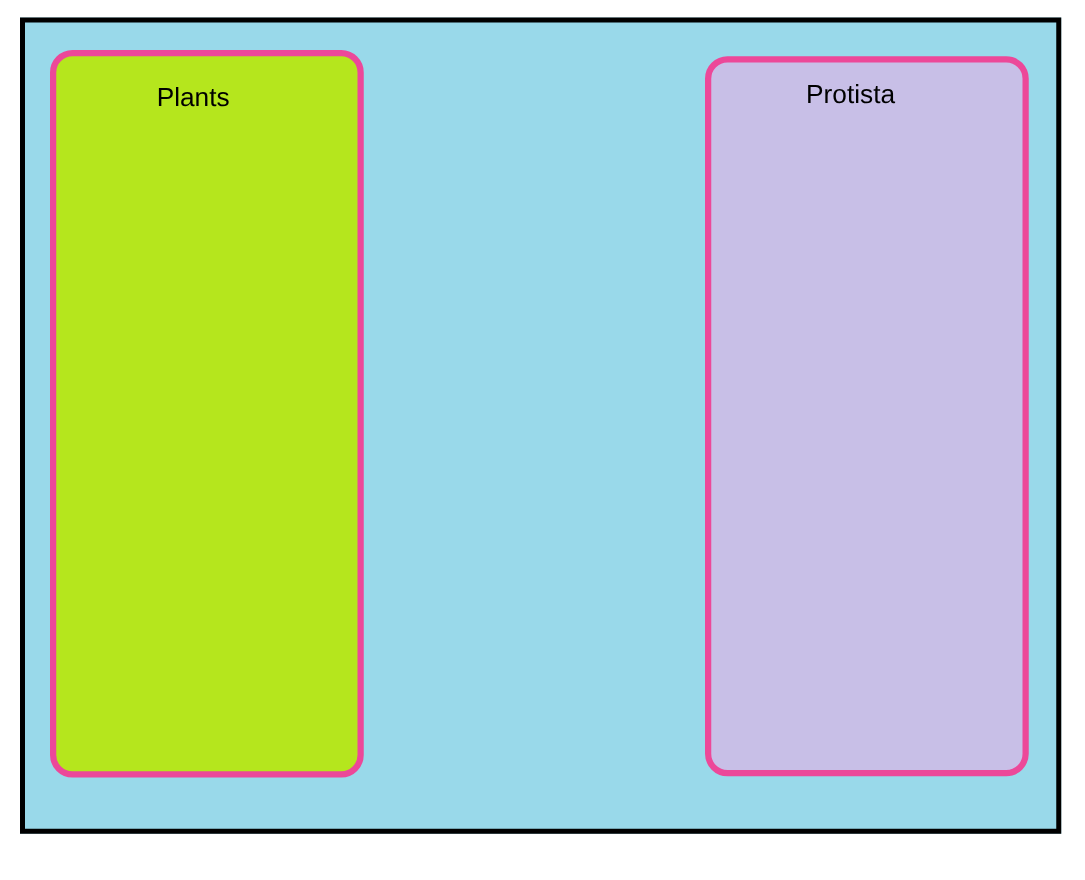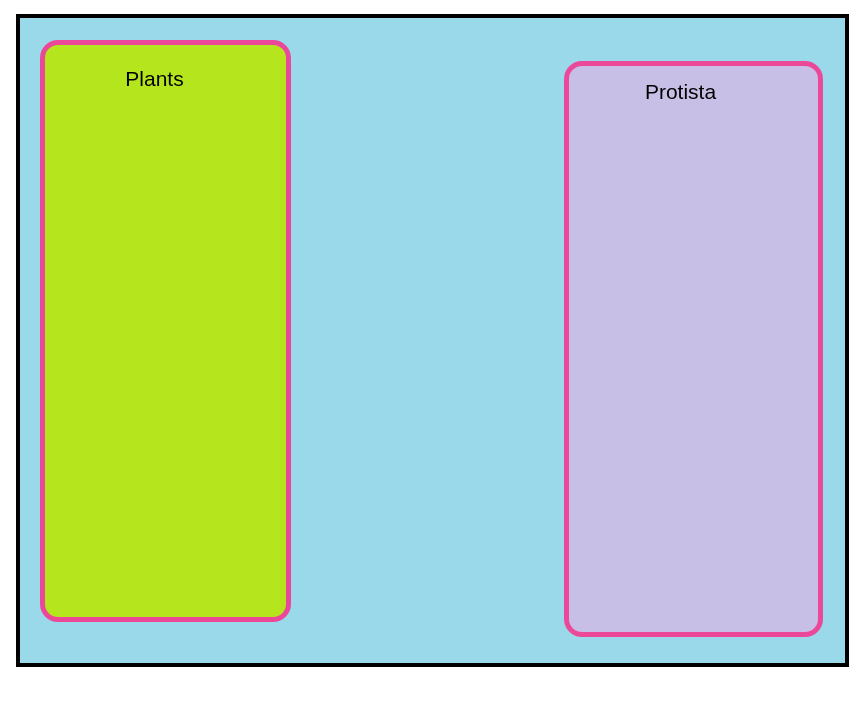--- a/index.html
+++ b/index.html
@@ -40,21 +40,21 @@
     height: 582px;
   }
   .category-box.animals {
     left: 279px;
     top: 25px;
     width: 251px;
     height: 578px;
   }
   .category-box.protista {
     left: 544px;
-    top: 43px;
+    top: 27px;
     width: 259px;
     height: 576px;
   }
   .category-label {
     color: #000000;
     font-size: 21px;
     line-height: 1.1;
     white-space: nowrap;
   }
   .plants .category-label {

